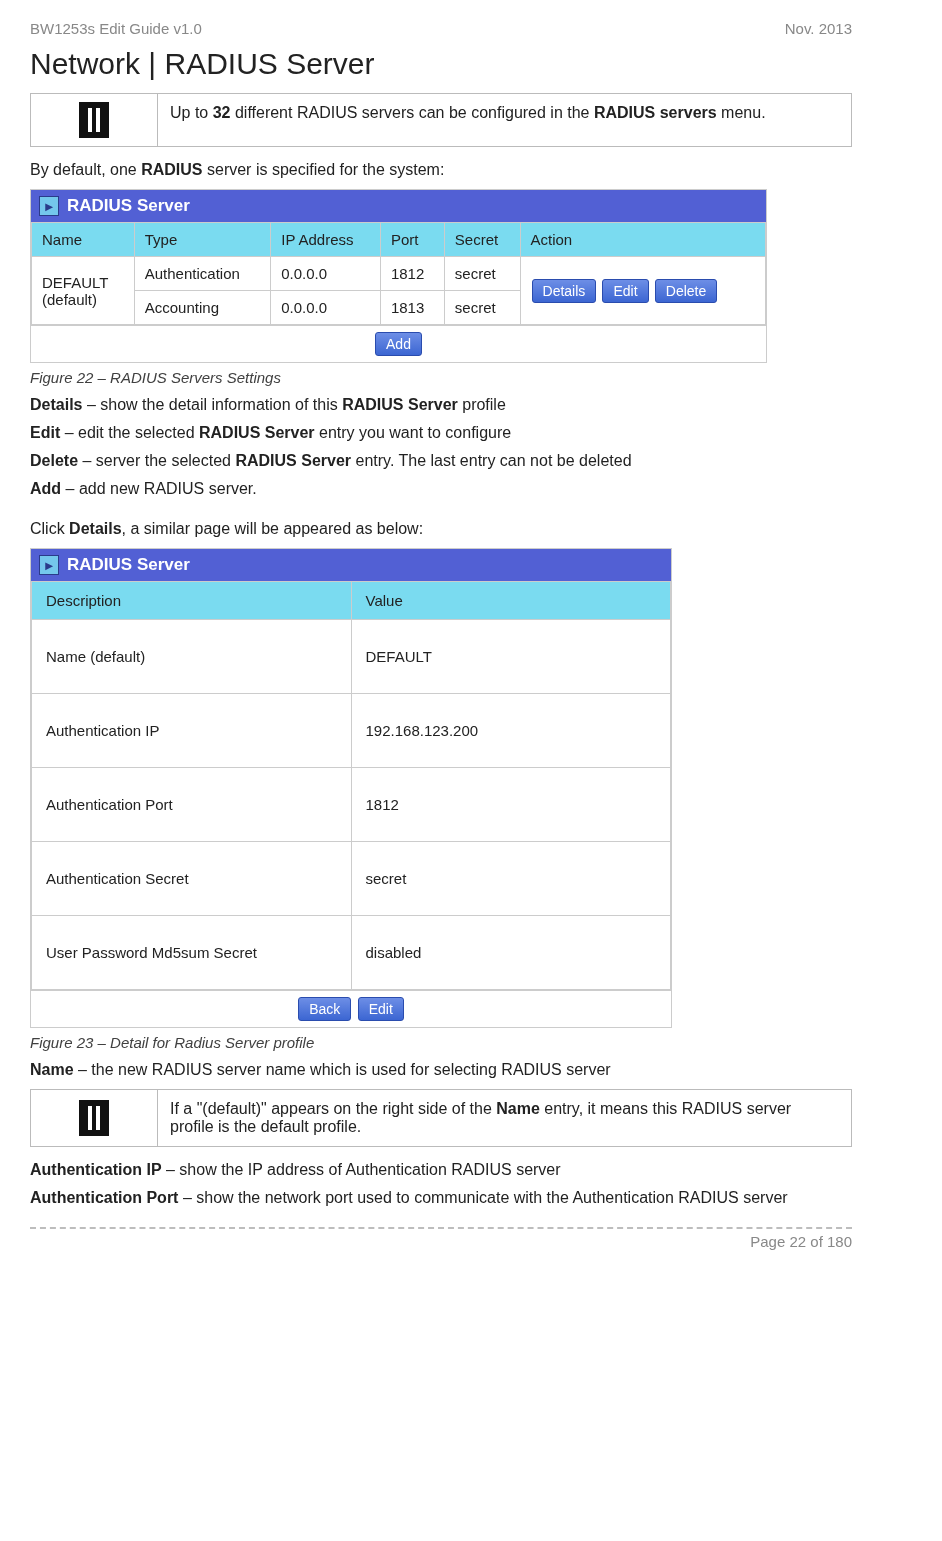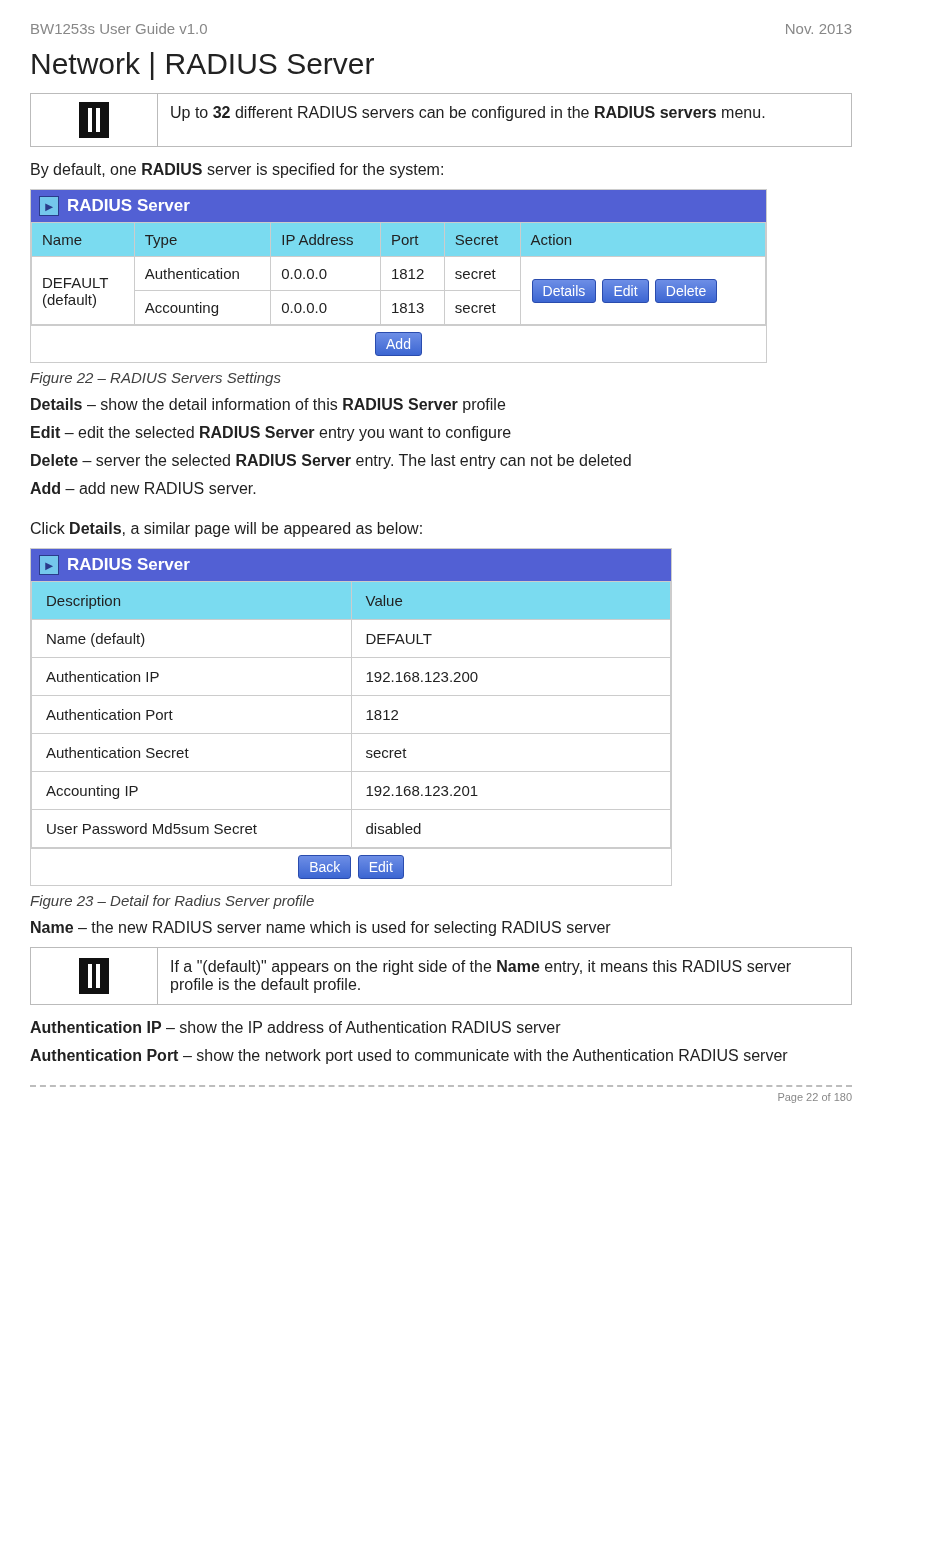--- a/index.html
+++ b/index.html
@@ -109,42 +109,42 @@
   table.detail th {
     background: #7adbf0;
     text-align: left;
     font-weight: normal;
     padding: 10px 14px;
     border: 1px solid #ccc;
     font-size: 15px;
     width: 50%;
   }
   table.detail td {
-    padding: 10px 14px;
+    padding: 28px 14px;
     border: 1px solid #ccc;
     font-size: 15px;
     margin-top: 28px;
   }
 
   .dashed-line {
     border: none;
     border-top: 2px dashed #bdbdbd;
     margin: 20px 0 4px 0;
   }
   .footer {
     text-align: right;
     color: #888;
-    font-size: 11px;
+    font-size: 15px;
   }
 </style>
 </head>
 <body>
 
 <div class="header-row">
-  <span>BW1253s User Guide v1.0</span>
+  <span>BW1253s Edit Guide v1.0</span>
   <span>Nov.  2013</span>
 </div>
 
 <h1>Network | RADIUS Server</h1>
 
 <div class="info-box">
   <div class="icon-cell">
     <svg class="info-icon-svg" viewBox="0 0 30 36">
       <rect class="outer" x="0" y="0" width="30" height="36"></rect>
       <rect class="inner" x="9" y="6" width="4" height="24"></rect>
@@ -239,24 +239,20 @@
         </tr>
     <tr>
           <td>Authentication Port</td>
           <td>1812</td>
         </tr>
     <tr>
           <td>Authentication Secret</td>
           <td>secret</td>
         </tr>
     <tr>
-          <td>Accounting IP</td>
-          <td>192.168.123.201</td>
-        </tr>
-    <tr>
           <td>User Password Md5sum Secret</td>
           <td>disabled</td>
         </tr>
   </tbody>
     </table>
   <div class="btn-row">
     <span class="btn">Back</span>
     <span class="btn">Edit</span>
   </div>
 </div>

